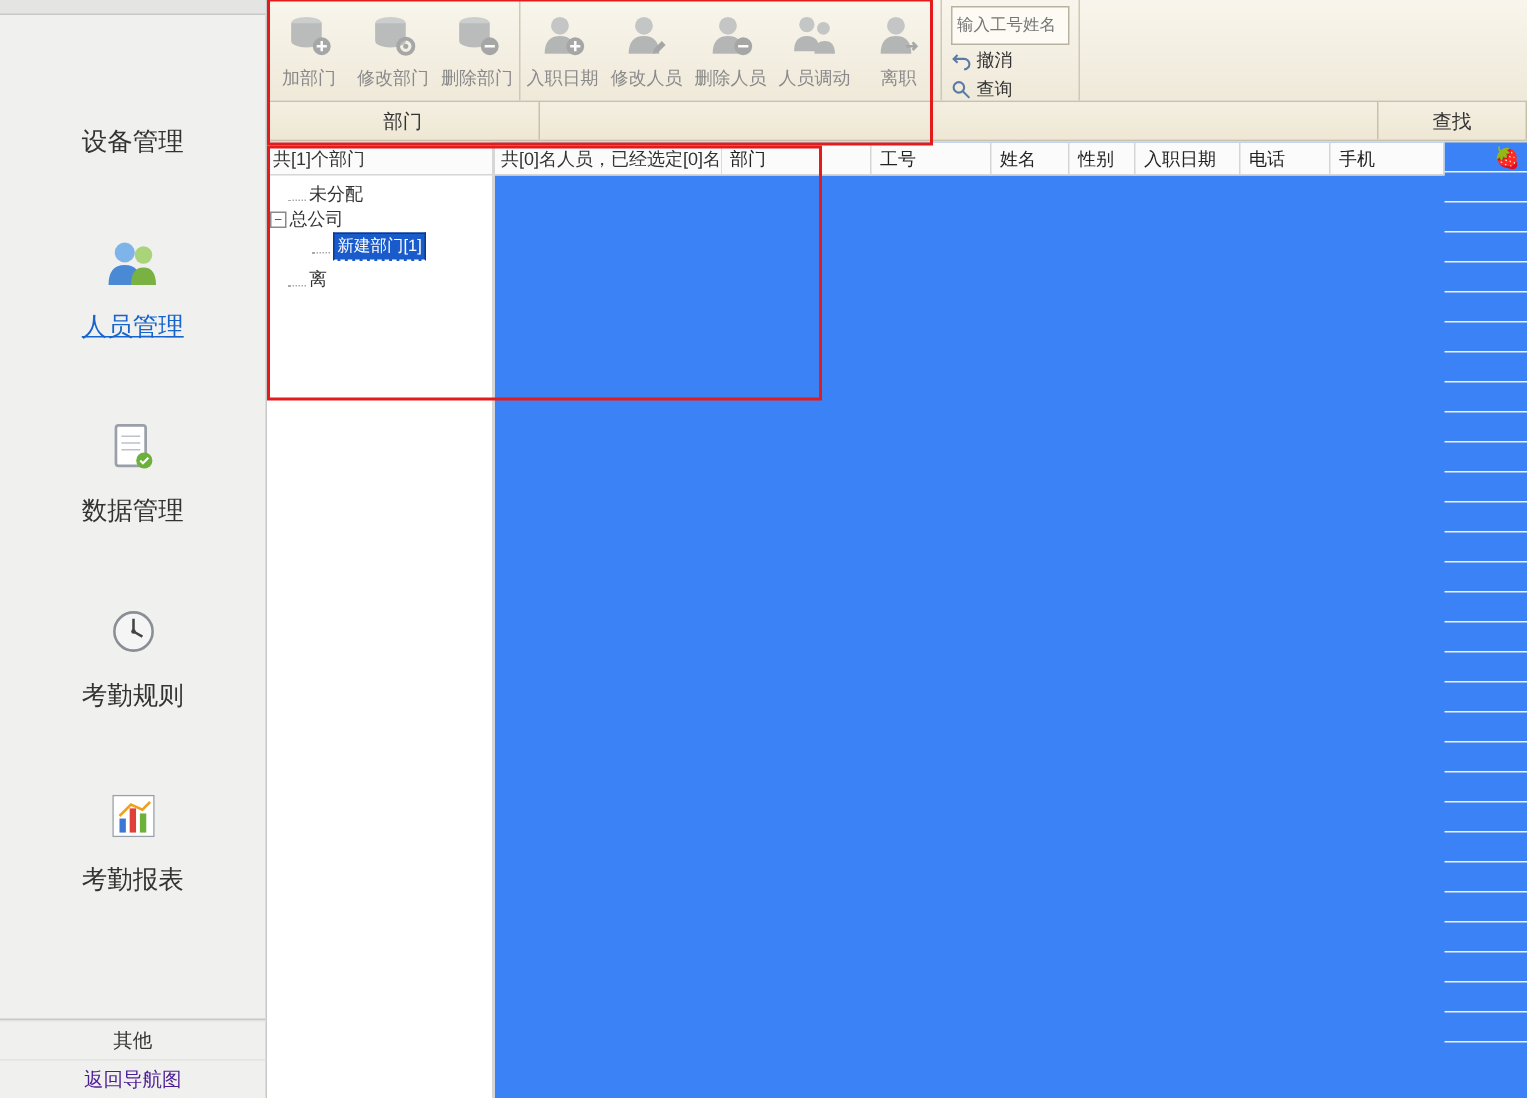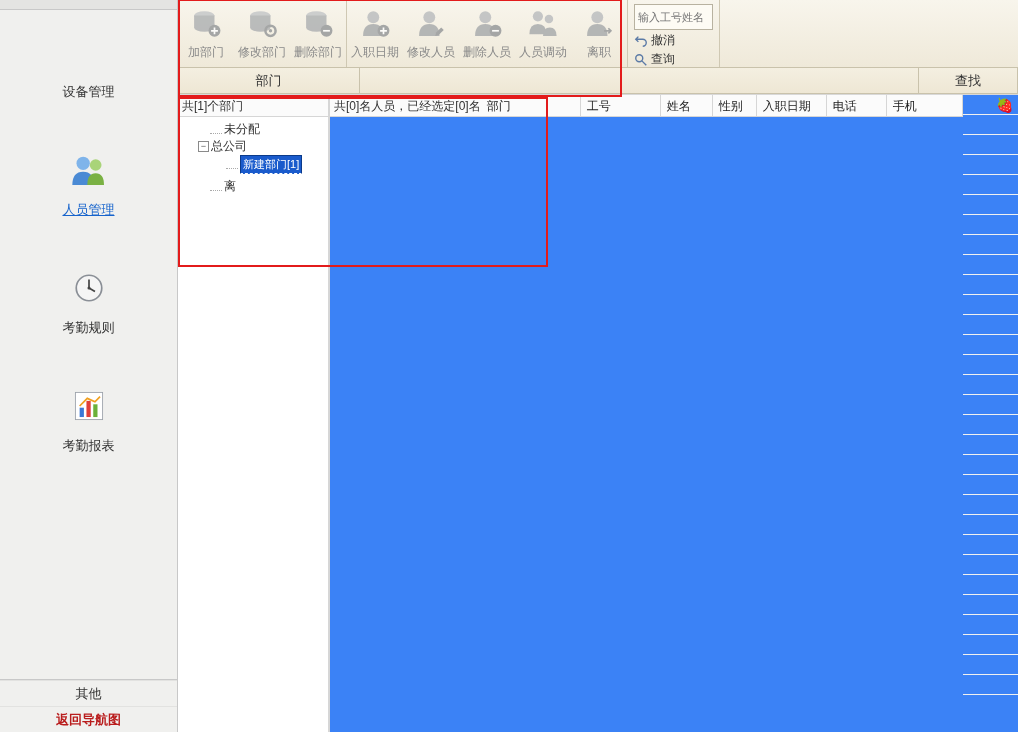--- a/index.html
+++ b/index.html
@@ -46,40 +46,40 @@
     gap: 12px;
     cursor: pointer;
   }
   .side-item .icon {
     width: 40px;
     height: 38px;
     display: flex;
     align-items: center;
     justify-content: center;
   }
-  .side-item .label { font-size: 13px; color: #333; }
+  .side-item .label { font-size: 17px; color: #333; }
   .side-item.active .label {
     color: #1764cc;
     text-decoration: underline;
   }
   .side-item.text-only { gap: 0; }
   .sidebar-bottom {
     border-top: 1px solid #c8c8c8;
   }
   .sidebar-bottom .row {
     height: 26px;
     line-height: 26px;
     text-align: center;
     font-size: 13px;
     border-top: 1px solid #e2e2e0;
     cursor: pointer;
   }
   .sidebar-bottom .row.nav-back {
-    color: #b91c1c;
-    font-weight: bold;
+    color: #4c1d95;
+    font-weight: normal;
   }
   
   .main {
     flex: 1;
     display: flex;
     flex-direction: column;
     background: #fff;
     position: relative;
   }
   
@@ -159,21 +159,21 @@
     display:flex; flex-direction:column;
   }
   .pane-title {
     height: 22px; line-height:22px;
     padding-left: 4px;
     font-size:12px; color:#333;
     border-bottom: 1px solid #d6d6d6;
     background:#fbfbfb;
   }
   .tree {
-    padding: 4px 20px; font-size:12px; line-height:17px;text-align:right;
+    padding: 4px 2px; font-size:12px; line-height:17px;text-align:right;
   }
   .tree-node { display:flex; align-items:center; gap:2px; white-space:nowrap;}
   .tree-indent1{ padding-left: 12px; }
   .tree-indent2{ padding-left: 28px; }
   .tree-toggle{ width:11px;height:11px;border:1px solid #8a8a8a;display:inline-flex;align-items:center;justify-content:center;font-size:9px;line-height:9px;color:#555;background:#fff;}
   .tree-dotted{ display:inline-block;width:12px;border-bottom:1px dotted #aaa;height:8px;}
   .tree-editing {
     display:inline-block;
     background:#1a5bcc; color:#fff;
     border:1px solid #0b3a8a;
@@ -225,20 +225,33 @@
           <svg viewBox="0 0 48 40" width="40" height="34">
             <circle cx="17" cy="12" r="8" fill="#7fb4ea"></circle>
             <path d="M4 38 q0 -16 13 -16 q13 0 13 16 Z" fill="#4a8ad4"></path>
             <circle cx="32" cy="14" r="7" fill="#a9d479"></circle>
             <path d="M22 38 q0 -14 10 -14 q10 0 10 14 Z" fill="#7ab143"></path>
           </svg>
         </span>
         <span class="label">人员管理</span>
       </div>
 
+      <div class="side-item">
+        <span class="icon">
+          <svg viewBox="0 0 40 40" width="36" height="36">
+            <rect x="7" y="4" width="22" height="30" rx="2" fill="#fff" stroke="#9aa0a8" stroke-width="2"></rect>
+            <line x1="11" y1="12" x2="25" y2="12" stroke="#bcc2c9"></line>
+            <line x1="11" y1="17" x2="25" y2="17" stroke="#bcc2c9"></line>
+            <line x1="11" y1="22" x2="25" y2="22" stroke="#bcc2c9"></line>
+            <circle cx="28" cy="30" r="6" fill="#6bb13a"></circle>
+            <path d="M25 30 l2 2 l4 -4" stroke="#fff" stroke-width="1.6" fill="none"></path>
+          </svg>
+        </span>
+        <span class="label">数据管理</span>
+      </div>
 
       <div class="side-item">
         <span class="icon">
           <svg viewBox="0 0 40 40" width="34" height="34">
             <circle cx="20" cy="20" r="15" fill="#f5f5f5" stroke="#8a8f96" stroke-width="2"></circle>
             <line x1="20" y1="20" x2="20" y2="10" stroke="#444" stroke-width="2"></line>
             <line x1="20" y1="20" x2="27" y2="24" stroke="#444" stroke-width="2"></line>
             <circle cx="20" cy="20" r="1.8" fill="#444"></circle>
           </svg>
         </span>

